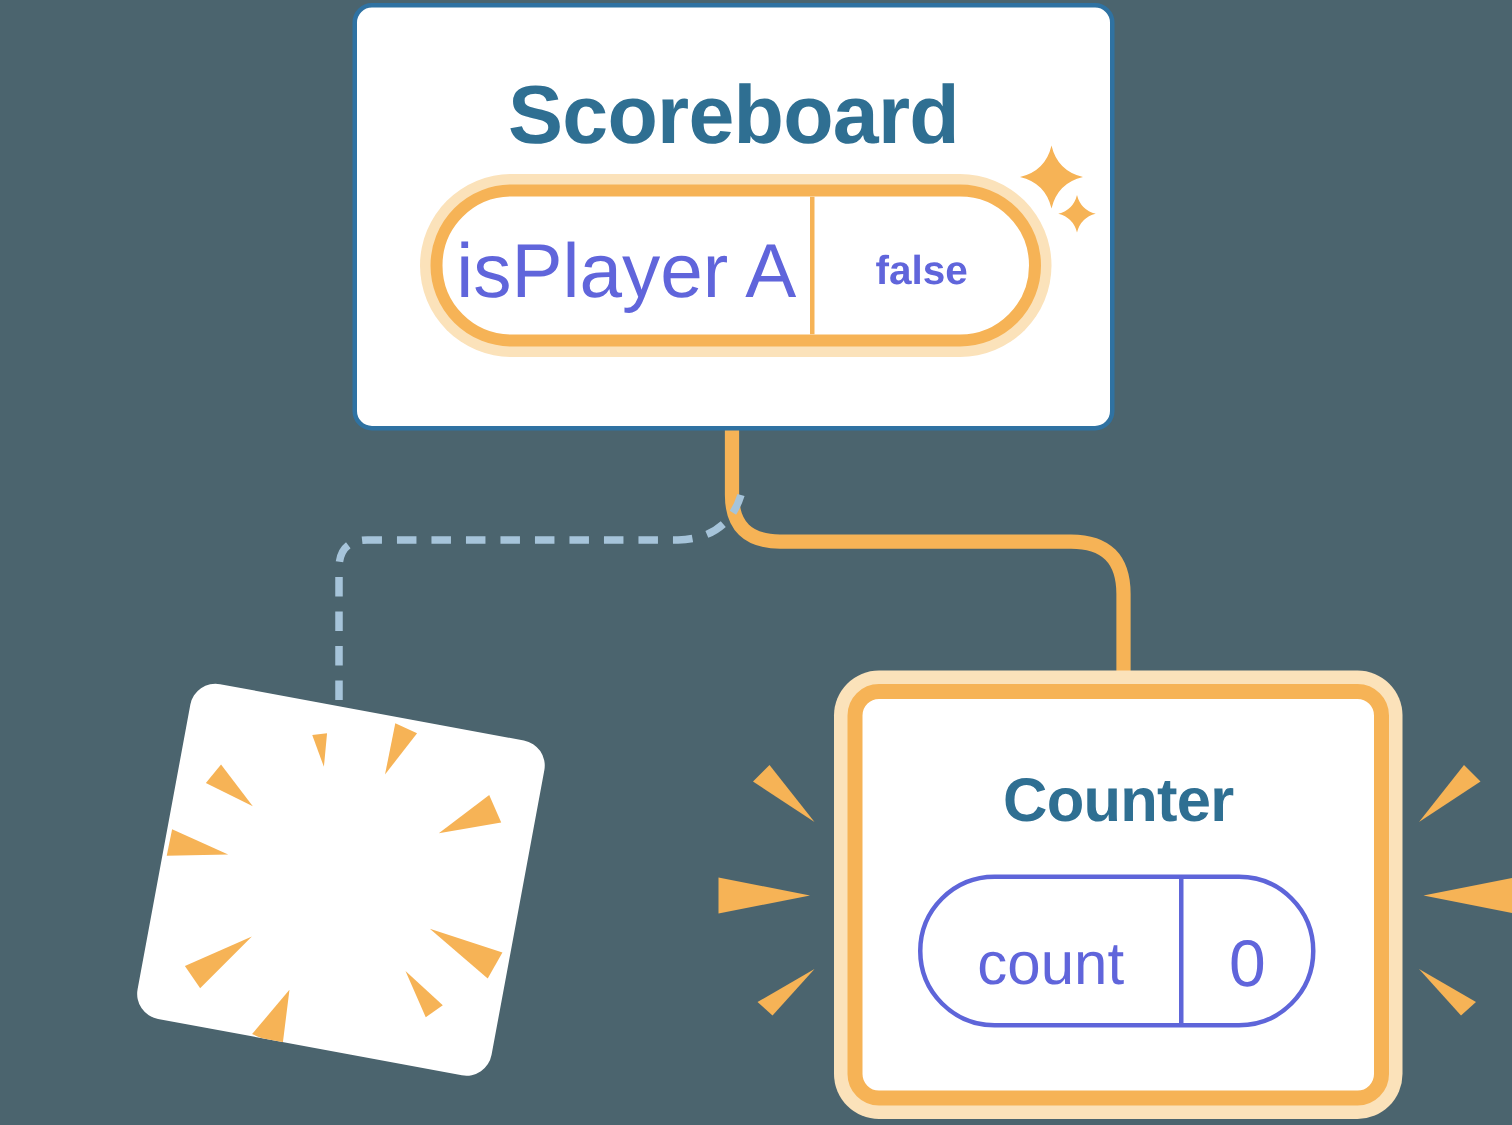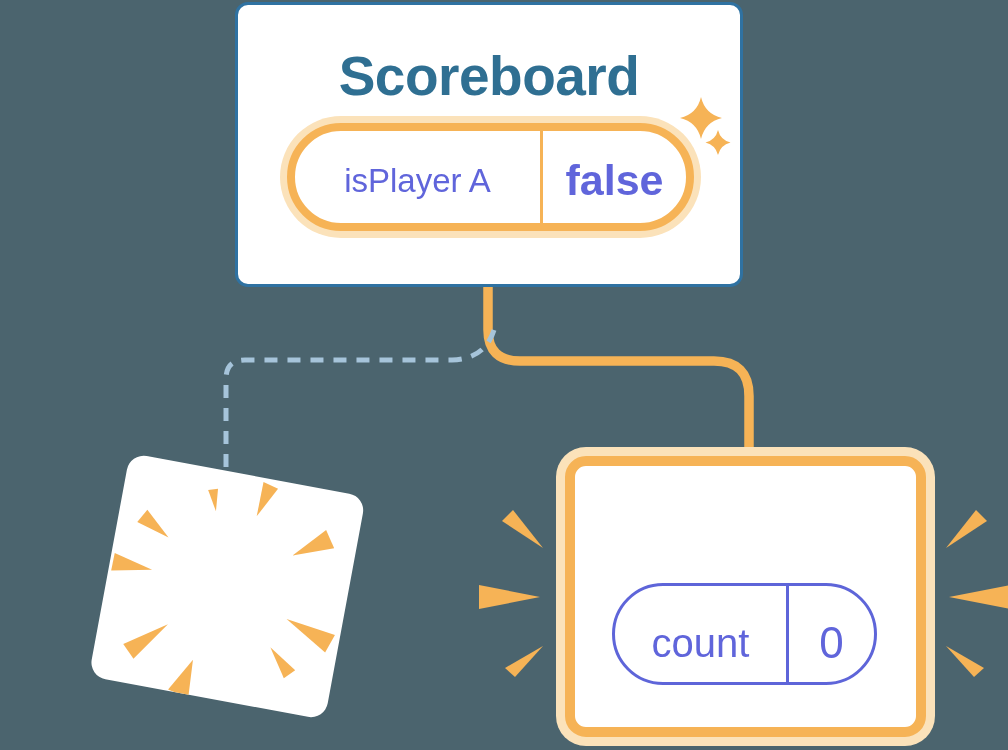--- a/index.html
+++ b/index.html
@@ -30,25 +30,25 @@
   .state-pill-orange {
     position: absolute; left: 49px; top: 118px; width: 407px; height: 108px;
     background: var(--card-fill, #fff);
     border: 8px solid var(--accent-orange, #F6B356);
     box-shadow: 0 0 0 7px var(--accent-orange-pale, #FBE2BA);
     border-radius: 60px; box-sizing: border-box;
     display: flex; align-items: stretch; overflow: hidden; z-index: 2;
   }
   .state-pill-orange .pill-cell {
     display: flex; align-items: center; justify-content: center;
-    color: var(--state-text, #6065DB); font-size: 33px; padding-top: 7px;
+    color: var(--state-text, #6065DB); font-size: 51px; padding-top: 7px;
   }
   .state-pill-orange .pill-key { width: 245px; }
   .state-pill-orange .pill-divider { width: 3px; background: var(--accent-orange, #F6B356); }
-  .state-pill-orange .pill-value { flex: 1; font-weight: 700; font-size: 43px; }
+  .state-pill-orange .pill-value { flex: 1; font-weight: 700; font-size: 27px; }
 
   .sparkles { position: absolute; left: 675px; top: 92px; z-index: 3; color: var(--accent-orange, #F6B356); }
 
   
   .counter-card {
     position: absolute; left: 556px; top: 447px; width: 379px; height: 299px;
     background: var(--accent-orange-pale, #FBE2BA);
     border-radius: 30px; z-index: 2;
   }
   .counter-inner {
@@ -117,20 +117,21 @@
 
   <svg class="sparkles" width="62" height="70" viewBox="0 0 62 70">
     <g fill="currentColor">
       <path d="M26 5 Q30 22 47 26 Q30 30 26 47 Q22 30 5 26 Q22 22 26 5 Z"></path>
       <path d="M43 38 Q45.5 48 55.5 50.5 Q45.5 53 43 63 Q40.5 53 30.5 50.5 Q40.5 48 43 38 Z"></path>
     </g>
   </svg>
 
   <div class="counter-card">
     <div class="counter-inner"></div>
+    <div class="card-title">Counter</div>
     <div class="state-pill-purple">
       <div class="pill-cell pill-key">count</div>
       <div class="pill-divider"></div>
       <div class="pill-cell pill-value">0</div>
     </div>
   </div>
 
   <div class="poof-card">
     <svg id="poof-burst" width="240" height="227" viewBox="0 0 240 227">
         <polygon points="95.1,41.6 93.1,19.2 83.6,22.2" fill="currentColor"></polygon>

